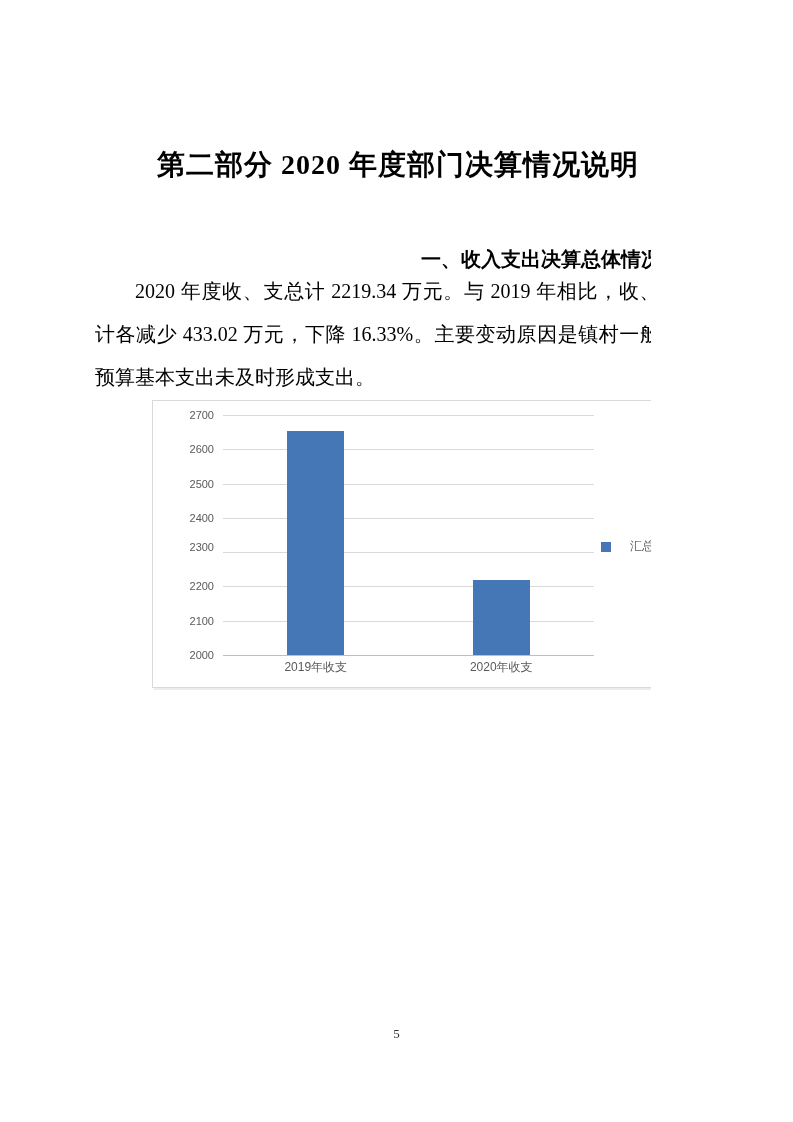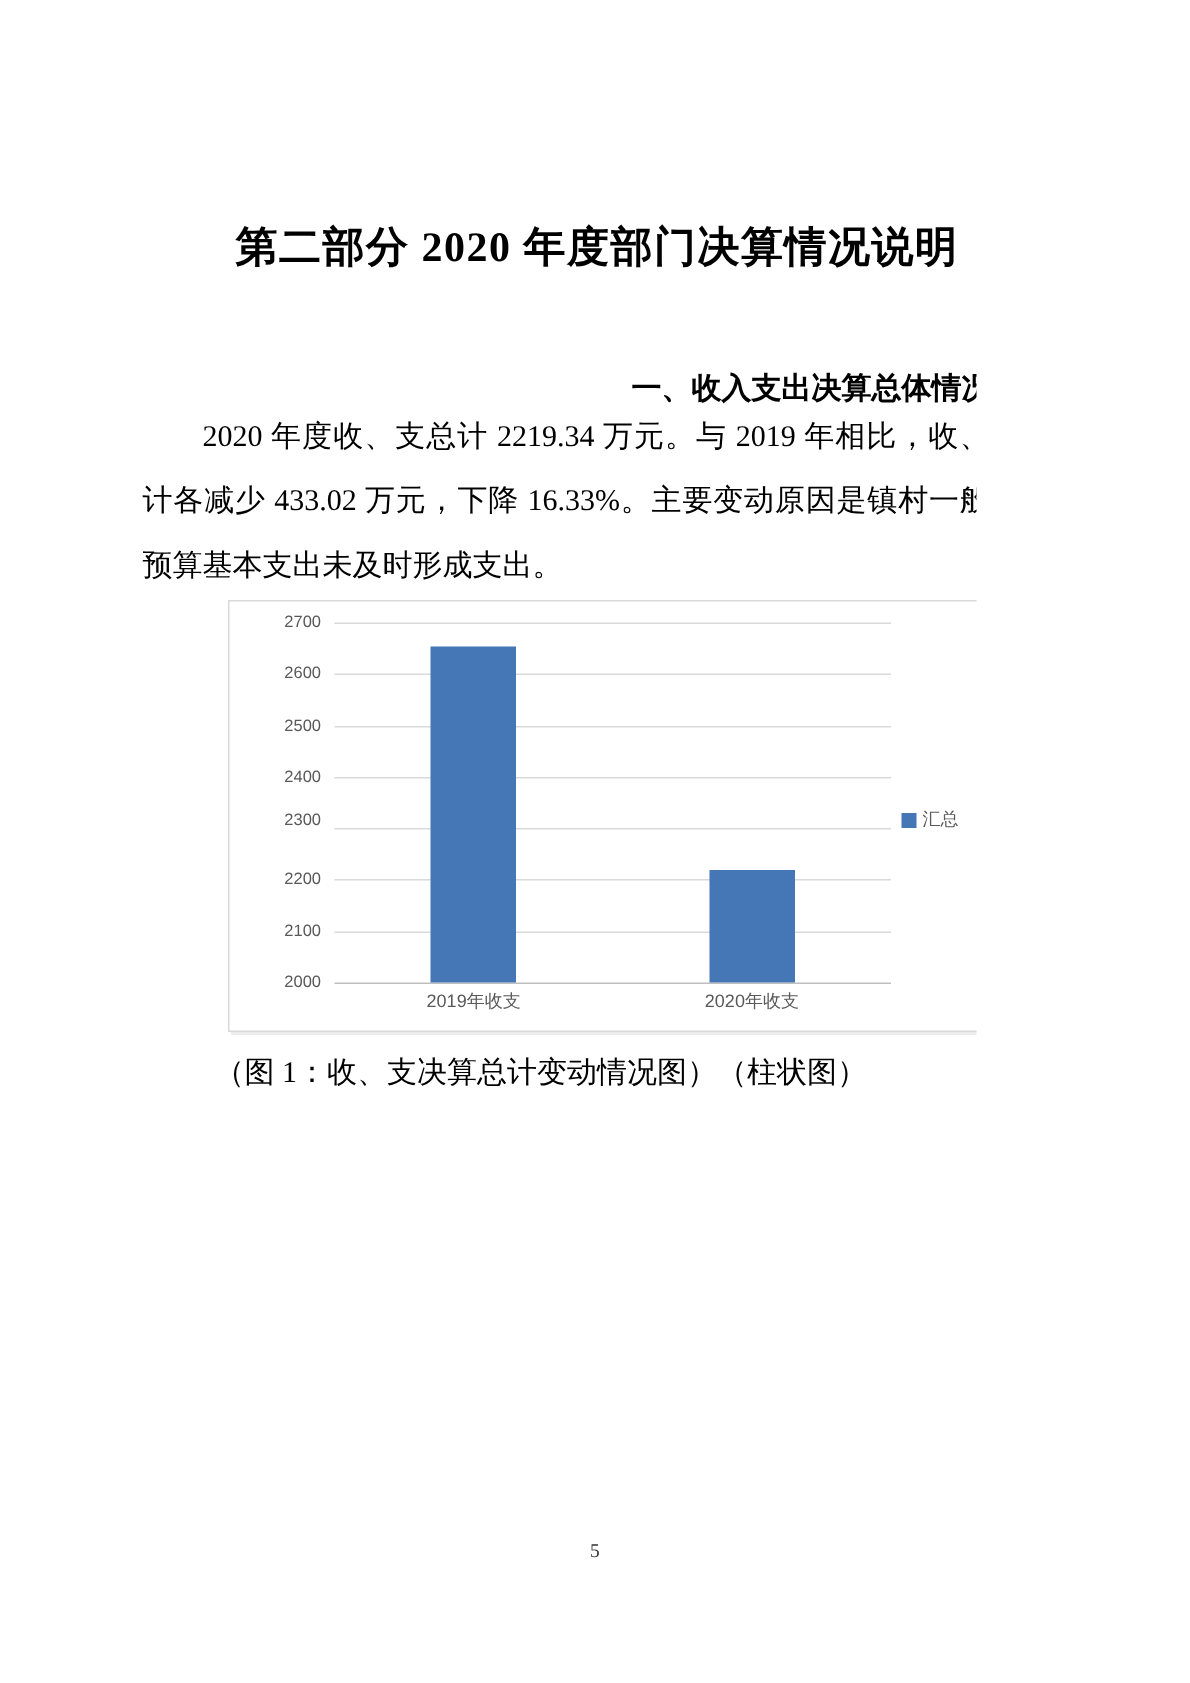--- a/index.html
+++ b/index.html
@@ -41,21 +41,21 @@
     font-size:11px; color:#595959;
   }
   .bar { position:absolute; width:57px; background:#4576b5; }
   .xlabel {
     position:absolute; top:258px; transform:translateX(-50%); white-space:nowrap;
     font-family:"Liberation Sans","DejaVu Sans",sans-serif;
     font-size:12px; color:#595959;
   }
   .legend {
     position:absolute; left:448px; top:137px;
-    display:flex; align-items:center; gap:4px;
+    display:flex; align-items:center; gap:19px;
     font-family:"Liberation Sans","DejaVu Sans",sans-serif;
     font-size:12px; color:#595959;
   }
   .legend-swatch { width:10px; height:10px; background:#4576b5; flex:0 0 auto; }
   .fig-caption {
     position:absolute; left:95px; top:700px; width:606px; margin:0;
     font-size:20px; line-height:30px; padding-left:48px; box-sizing:border-box;
   }
   .page-number {
     position:absolute; top:1026px; left:0; width:793px;
@@ -95,19 +95,18 @@
         <div class="xlabel" style="left: 162.75px; color: rgb(89, 89, 89);">2019年收支</div>
         <div class="bar" style="left: 319.75px; top: 178.798px; height: 75.2023px; background: rgb(69, 118, 181);"></div>
         <div class="xlabel" style="left: 348.25px; color: rgb(89, 89, 89);">2020年收支</div>
       </div>
     <div class="legend">
       <span class="legend-swatch"></span>
       <span>汇总</span>
     </div>
   </div>
 
-  <p class="fig-caption">（图 1：收、支决算总计变动情况图）（柱状图）</p>
 
 
 
   <div class="page-number">5</div>
 
 </div>
 
 </body></html>

